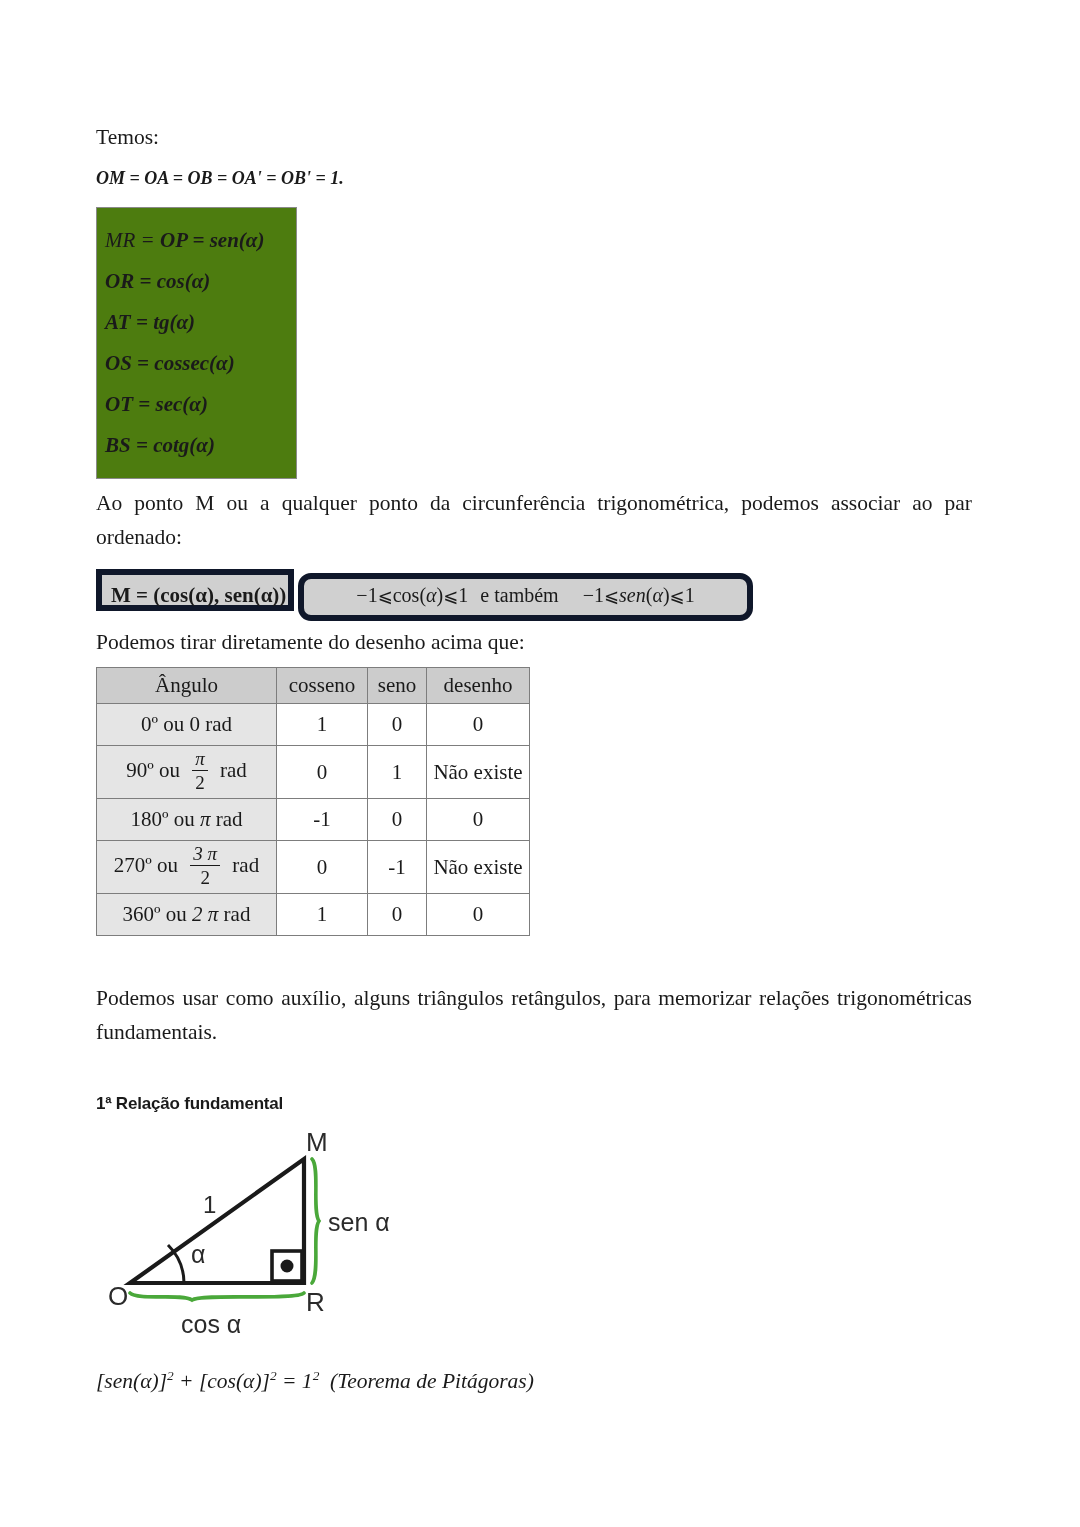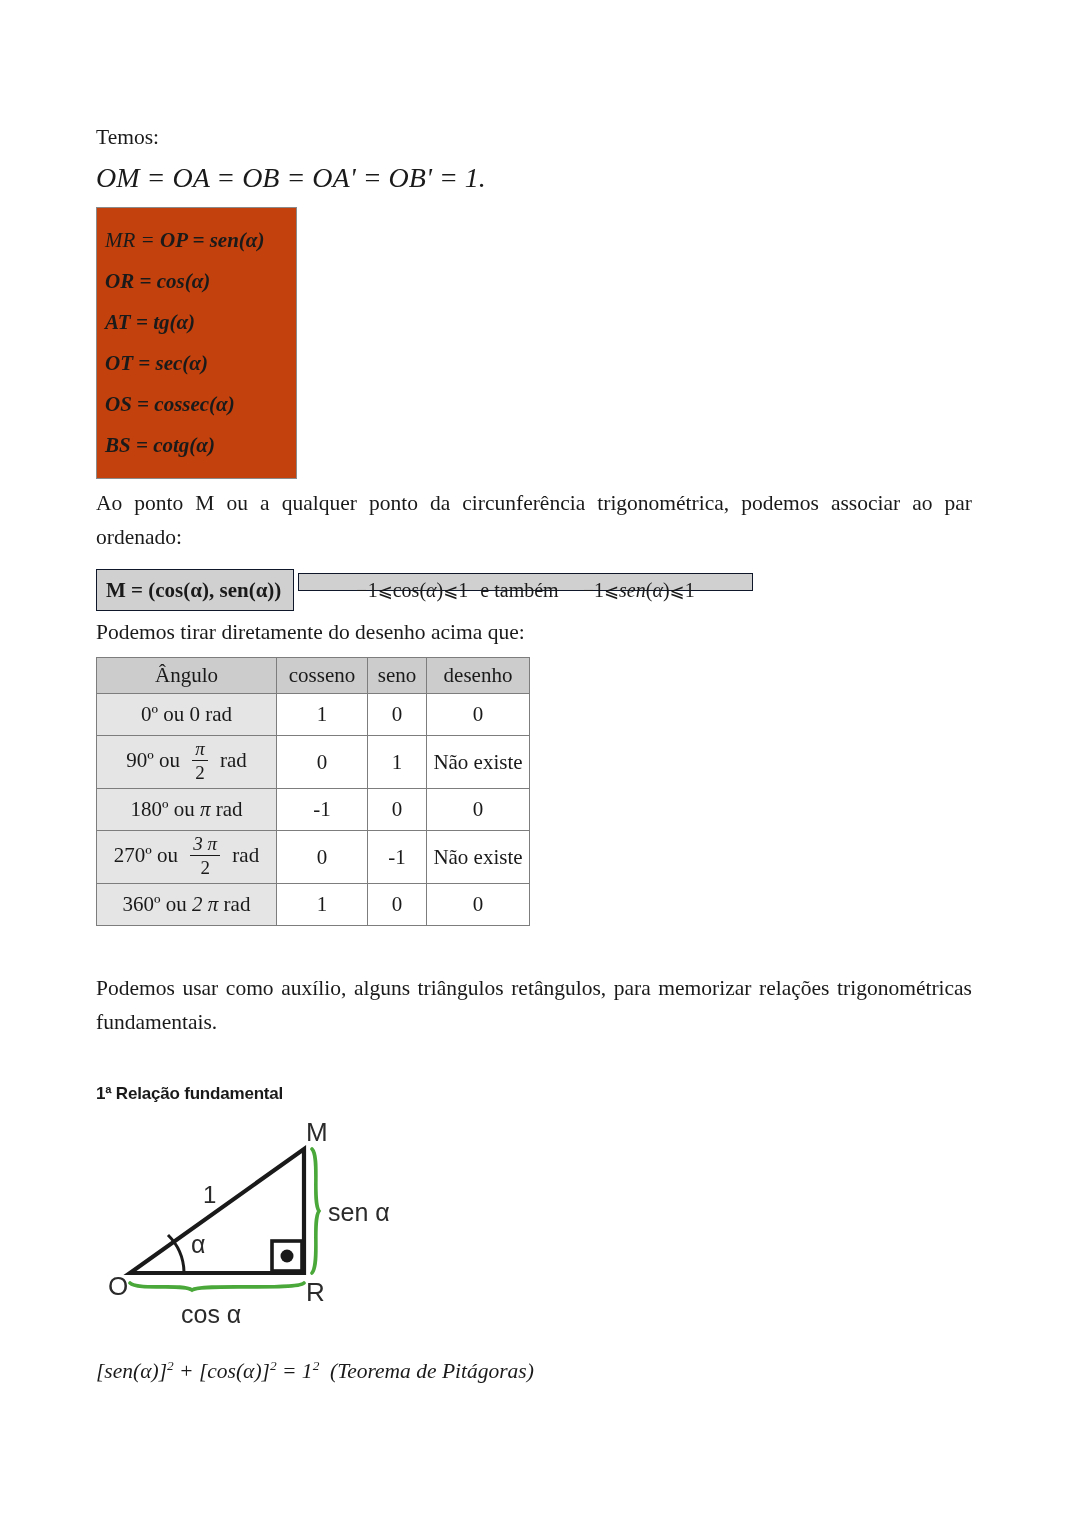--- a/index.html
+++ b/index.html
@@ -27,32 +27,33 @@
     left: 96px;
     top: 126px;
     width: 876px;
   }
   .line-temos {
     font-size: 21.5px;
     line-height: 22px;
     margin-bottom: 19px;
   }
   .line-om {
-    font-size: 28px;
+    font-size: 18px;
     font-style: italic;
     line-height: 22px;
     margin-bottom: 18px;
+    font-weight: bold;
   }
 
   
   .formula-box {
     box-sizing: border-box;
     width: 201px;
     border: 1px solid #8a8a8a;
-    background: #c2410c;
+    background: #4d7c0f;
     padding: 12px 0 12px 6px;
     margin-bottom: 0;
   }
   .formula-row {
     font-size: 21px;
     line-height: 41px;
     font-style: italic;
     font-weight: bold;
     white-space: nowrap;
     padding-left: 2px;
@@ -67,46 +68,47 @@
     font-size: 21.5px;
     line-height: 34px;
     text-align: justify;
     text-justify: inter-word;
   }
 
   
   .gray-box {
     box-sizing: border-box;
     background: #d0d0d0;
-    border: 1px solid #0f172a;
+    border: 6px solid #0f172a;
     display: inline-block;
   }
   .m-box {
     width: 198px;
     height: 42px;
     margin-top: 15px;
     padding: 0 0 0 9px;
     line-height: 40px;
     font-size: 21px;
     font-weight: bold;
     white-space: nowrap;
   }
   .onde {
     margin-top: 15px;
     font-size: 21.5px;
     line-height: 22px;
   }
   .ineq-box {
     width: 455px;
-    height: 18px;
+    height: 48px;
     margin-top: 17px;
     line-height: 32px;
     font-size: 20px;
     text-align: center;
     white-space: nowrap;
+    border-radius: 13px;
   }
   .ineq-box .num { font-family: "Liberation Serif", serif; }
   .ineq-box .fn-up { font-family: "Liberation Serif", serif; }
   .ineq-box .fn-it { font-style: italic; }
   .ineq-box .gk { font-style: italic; font-family: "Liberation Serif", serif; }
   .ineq-box .le { font-size: 18px; }
   .ineq-box .sp { display: inline-block; width: 12px; }
 
   .podemos-tirar {
     margin-top: 8px;
@@ -222,22 +224,22 @@
     
     <div class="line-om">OM = OA = OB = OA' = OB' = 1.</div>
 
     
     <div class="formula-box">
       <div class="formula-row">
         <span class="plain">MR = </span><span>OP = sen(α)</span>
       </div>
       <div class="formula-row">OR = cos(α)</div>
       <div class="formula-row">AT = tg(α)</div>
+      <div class="formula-row">OS = cossec(α)</div>
       <div class="formula-row">OT = sec(α)</div>
-      <div class="formula-row">OS = cossec(α)</div>
       <div class="formula-row">BS = cotg(α)</div>
     </div>
 
     
     <div class="para-ao-ponto">Ao ponto M ou a qualquer ponto da circunferência trigonométrica, podemos associar ao par ordenado:</div>
 
     
     <div class="gray-box m-box">M = (cos(α), sen(α))</div>
 
     

